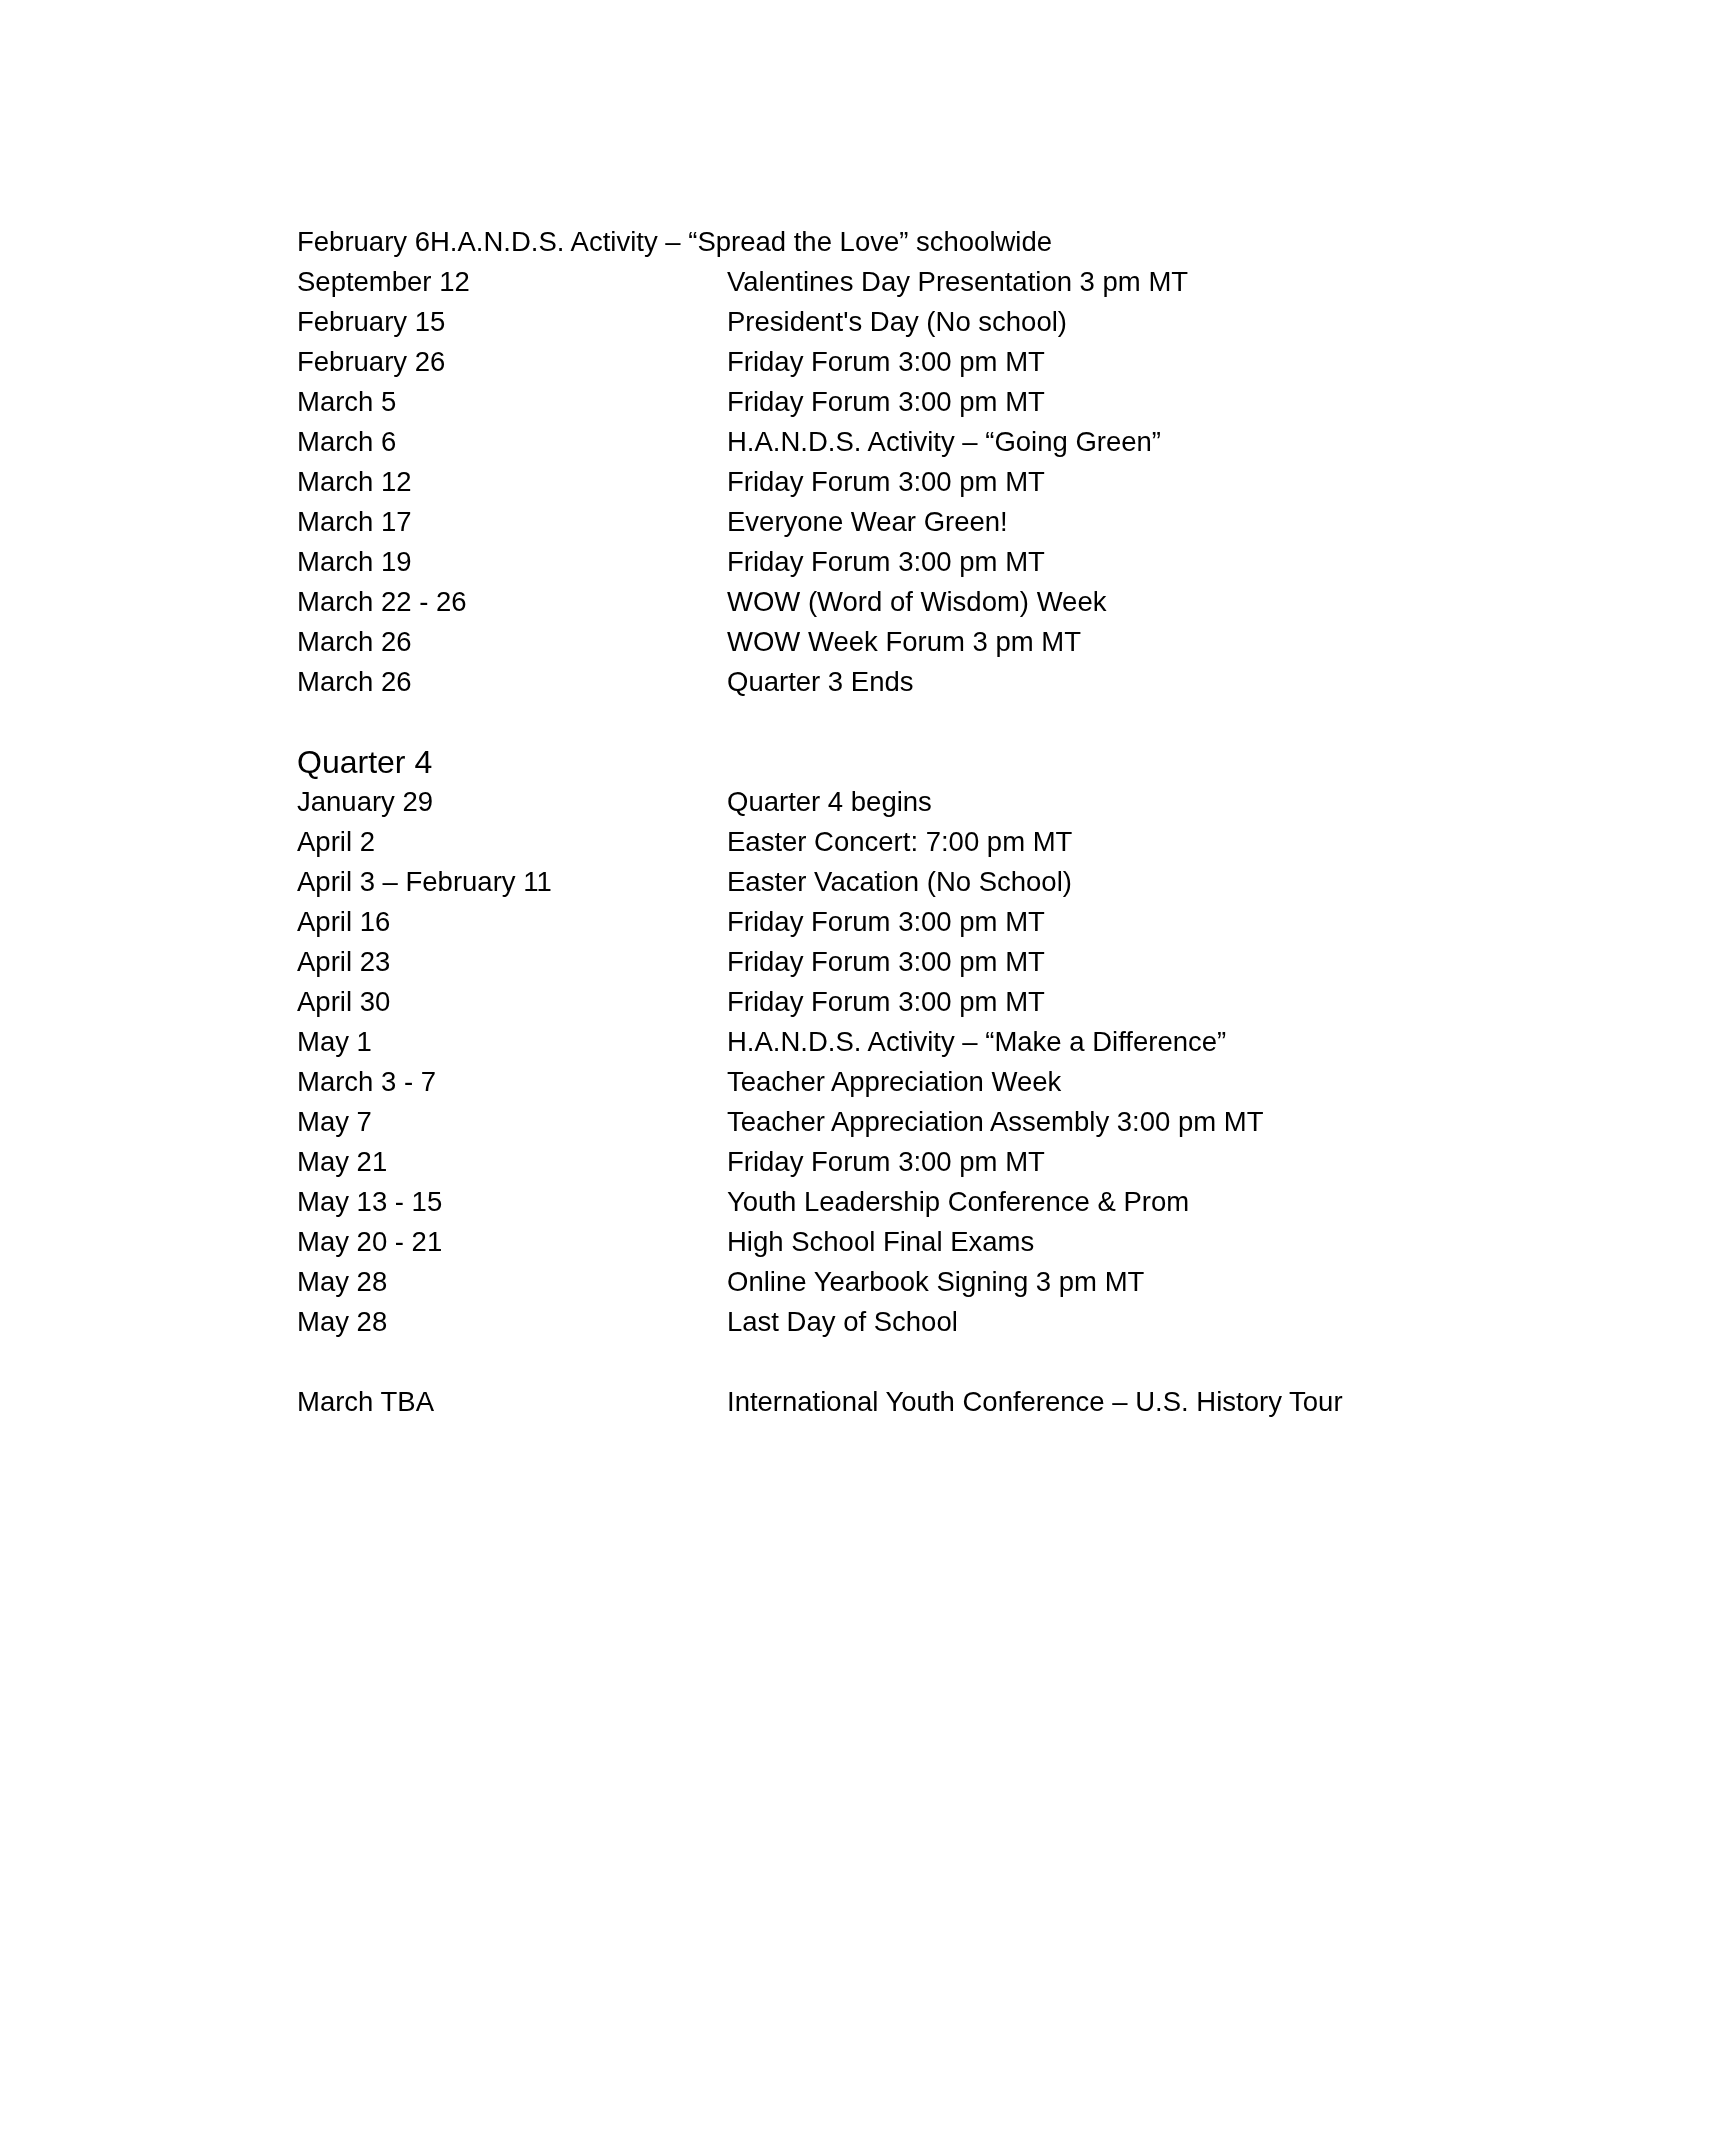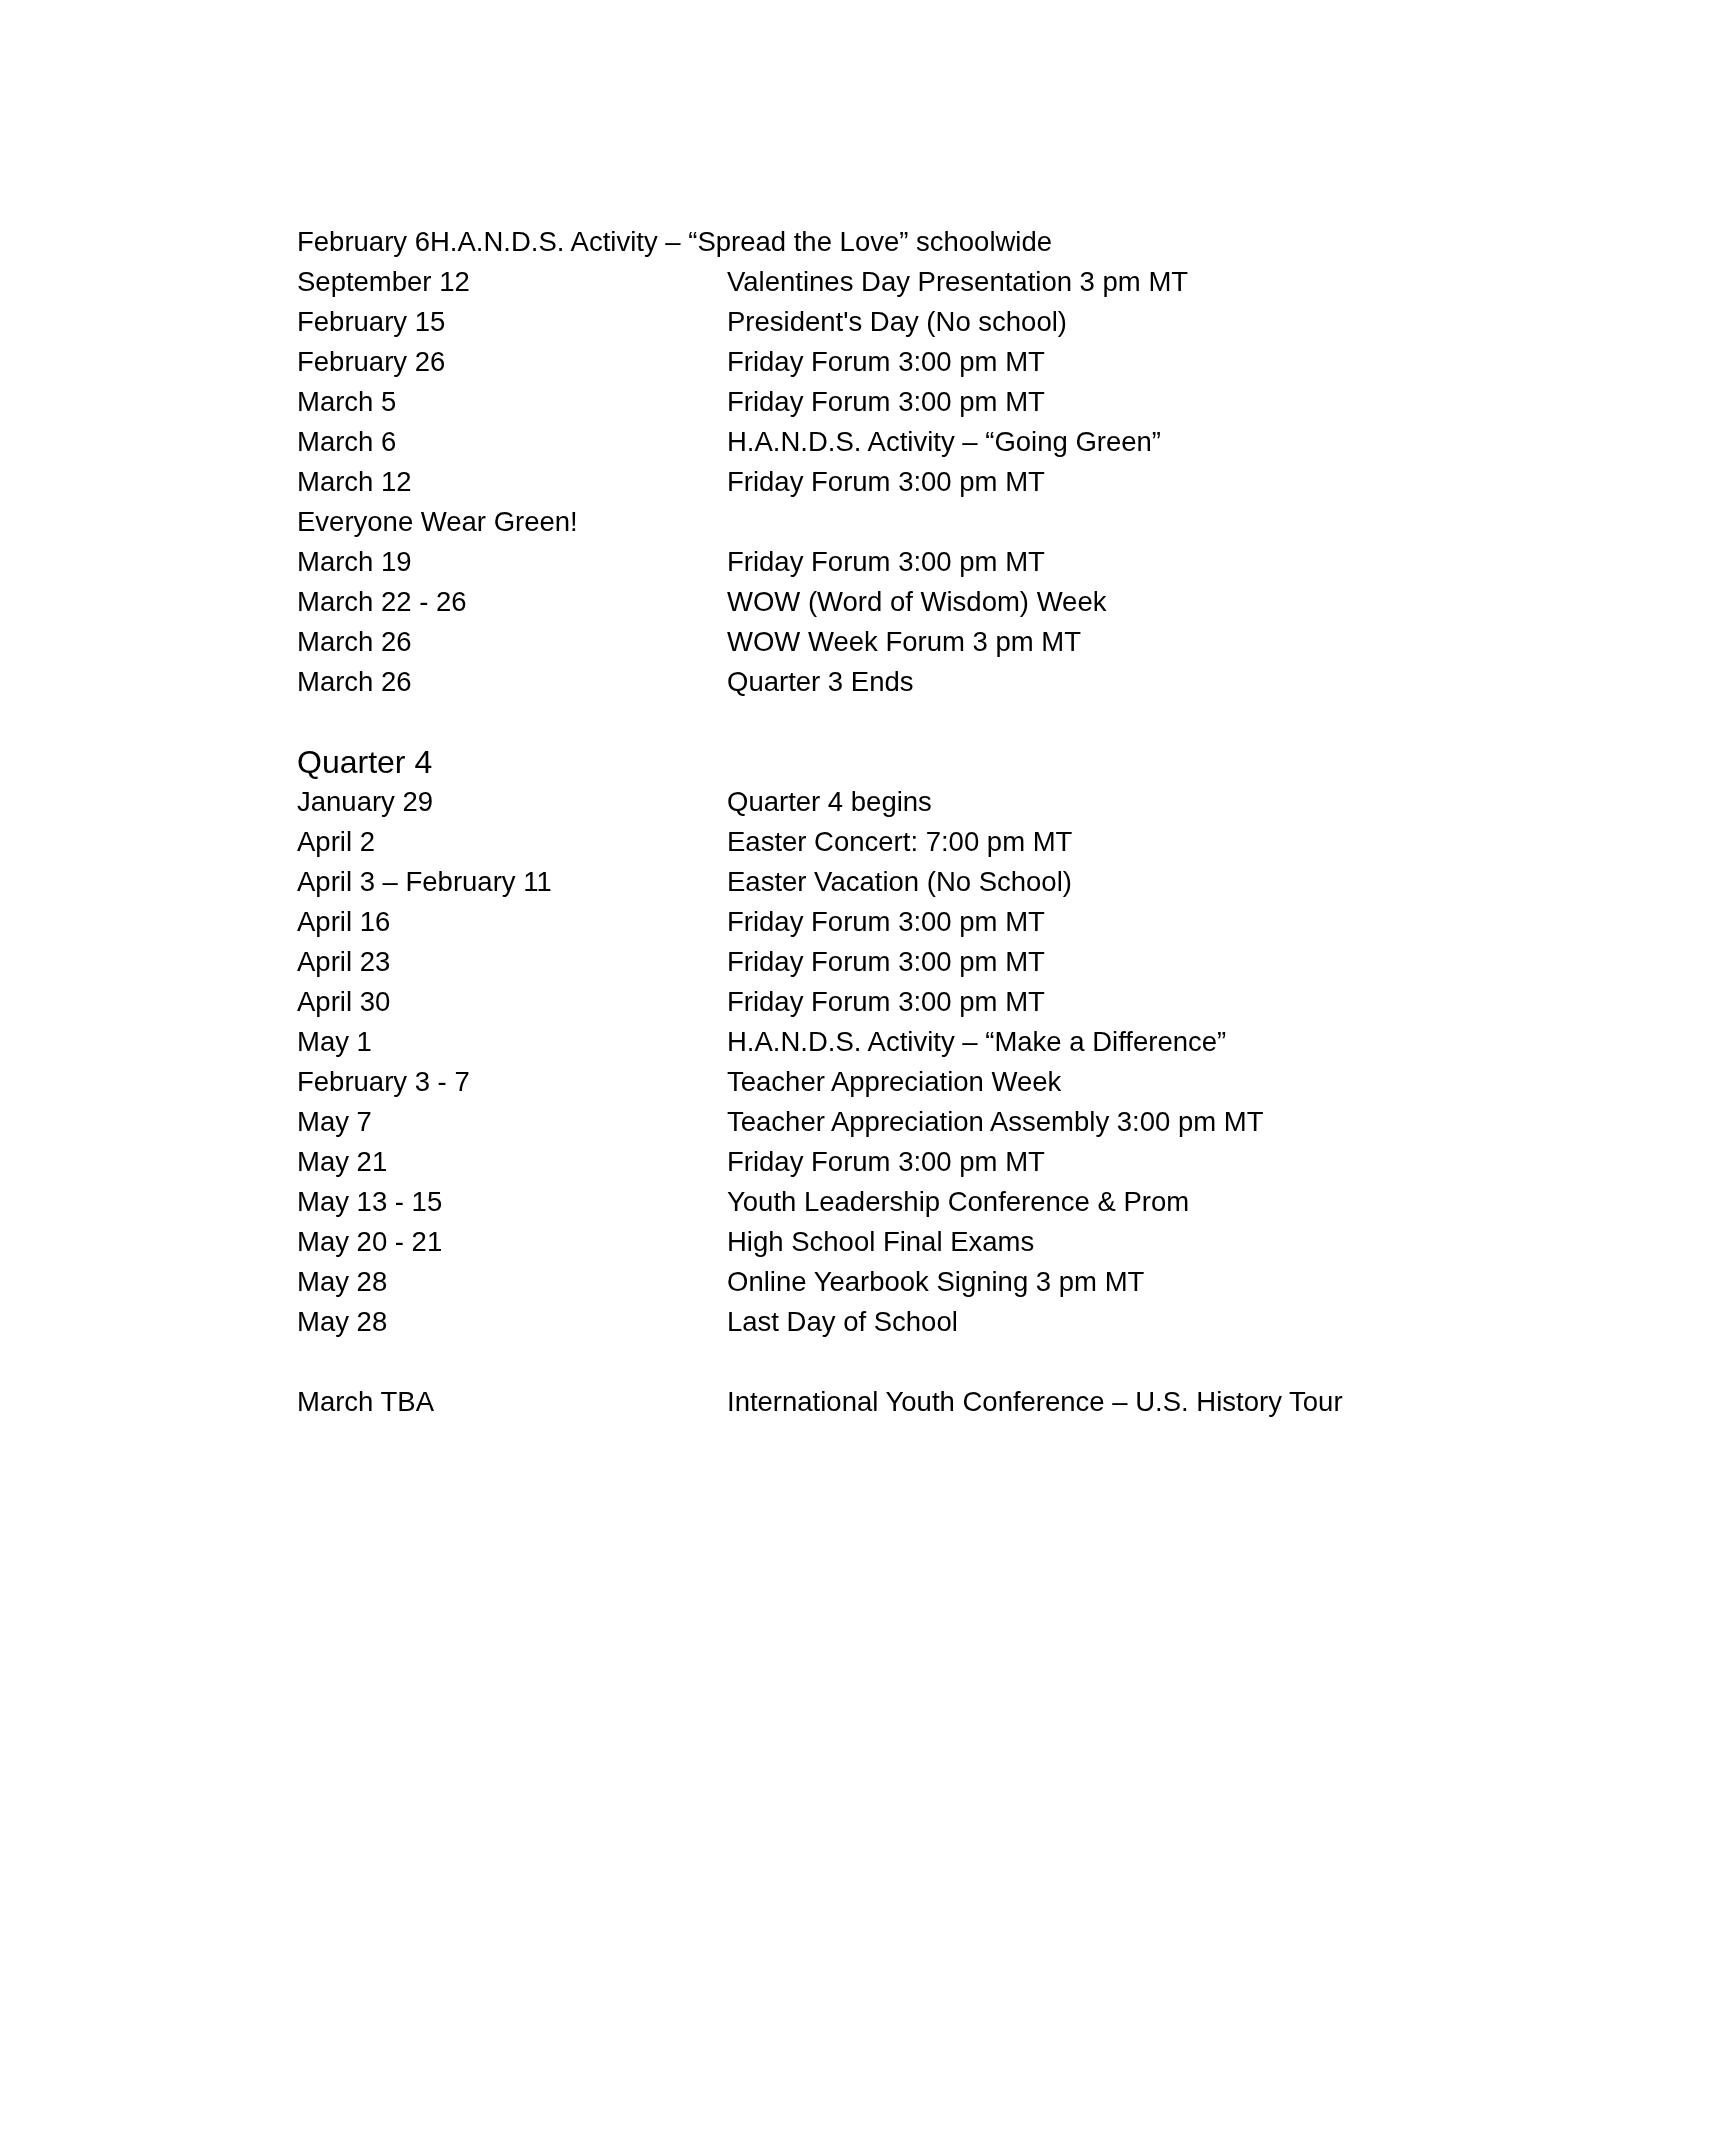--- a/index.html
+++ b/index.html
@@ -66,35 +66,35 @@
 
 <div class="page">
   <div class="doc-body" id="calendar-root">
       <div class="cal-line run-on"><span class="date-cell">February 6</span><span class="event-cell">H.A.N.D.S. Activity – “Spread the Love” schoolwide</span></div>
       <div class="cal-line"><span class="date-cell">September 12</span><span class="event-cell">Valentines Day Presentation 3 pm MT</span></div>
       <div class="cal-line"><span class="date-cell">February 15</span><span class="event-cell">President's Day (No school)</span></div>
       <div class="cal-line"><span class="date-cell">February 26</span><span class="event-cell">Friday Forum 3:00 pm MT</span></div>
       <div class="cal-line"><span class="date-cell">March 5</span><span class="event-cell">Friday Forum 3:00 pm MT</span></div>
       <div class="cal-line"><span class="date-cell">March 6</span><span class="event-cell">H.A.N.D.S. Activity – “Going Green”</span></div>
       <div class="cal-line"><span class="date-cell">March 12</span><span class="event-cell">Friday Forum 3:00 pm MT</span></div>
-      <div class="cal-line"><span class="event-cell">Everyone Wear Green!</span></div>
+      <div class="cal-line"><span class="date-cell">March 17</span><span class="event-cell">Everyone Wear Green!</span></div>
       <div class="cal-line"><span class="date-cell">March 19</span><span class="event-cell">Friday Forum 3:00 pm MT</span></div>
       <div class="cal-line"><span class="date-cell">March 22 - 26</span><span class="event-cell">WOW (Word of Wisdom) Week</span></div>
       <div class="cal-line"><span class="date-cell">March 26</span><span class="event-cell">WOW Week Forum 3 pm MT</span></div>
       <div class="cal-line"><span class="date-cell">March 26</span><span class="event-cell">Quarter 3 Ends</span></div>
       <div class="spacer-line"></div>
       <div class="section-heading">Quarter 4</div>
       <div class="cal-line"><span class="date-cell">January 29</span><span class="event-cell">Quarter 4 begins</span></div>
       <div class="cal-line"><span class="date-cell">April 2</span><span class="event-cell">Easter Concert: 7:00 pm MT</span></div>
       <div class="cal-line"><span class="date-cell">April 3 – February 11</span><span class="event-cell">Easter Vacation (No School)</span></div>
       <div class="cal-line"><span class="date-cell">April 16</span><span class="event-cell">Friday Forum 3:00 pm MT</span></div>
       <div class="cal-line"><span class="date-cell">April 23</span><span class="event-cell">Friday Forum 3:00 pm MT</span></div>
       <div class="cal-line"><span class="date-cell">April 30</span><span class="event-cell">Friday Forum 3:00 pm MT</span></div>
       <div class="cal-line"><span class="date-cell">May 1</span><span class="event-cell">H.A.N.D.S. Activity – “Make a Difference”</span></div>
-      <div class="cal-line"><span class="date-cell">February 3 - 7</span><span class="event-cell">Teacher Appreciation Week</span></div>
+      <div class="cal-line"><span class="date-cell">March 3 - 7</span><span class="event-cell">Teacher Appreciation Week</span></div>
       <div class="cal-line"><span class="date-cell">May 7</span><span class="event-cell">Teacher Appreciation Assembly 3:00 pm MT</span></div>
       <div class="cal-line"><span class="date-cell">May 21</span><span class="event-cell">Friday Forum 3:00 pm MT</span></div>
       <div class="cal-line"><span class="date-cell">May 13 - 15</span><span class="event-cell">Youth Leadership Conference &amp; Prom</span></div>
       <div class="cal-line"><span class="date-cell">May 20 - 21</span><span class="event-cell">High School Final Exams</span></div>
       <div class="cal-line"><span class="date-cell">May 28</span><span class="event-cell">Online Yearbook Signing 3 pm MT</span></div>
       <div class="cal-line"><span class="date-cell">May 28</span><span class="event-cell">Last Day of School</span></div>
       <div class="spacer-line"></div>
       <div class="cal-line"><span class="date-cell">March TBA</span><span class="event-cell">International Youth Conference – U.S. History Tour</span></div>
     </div>
 </div>

